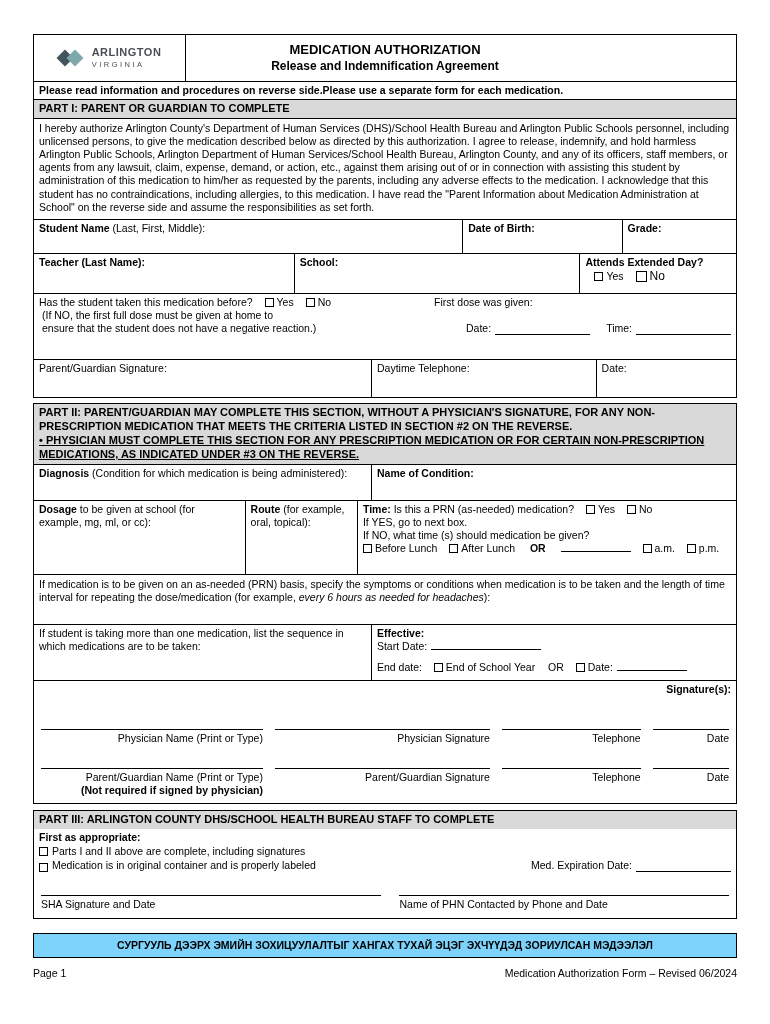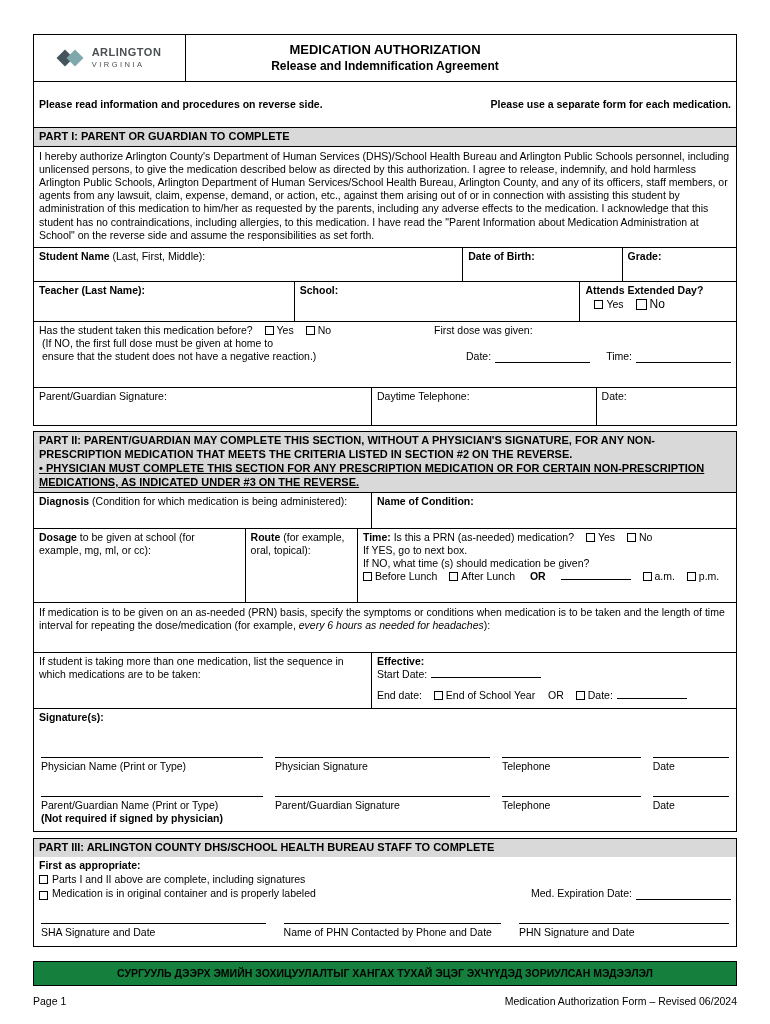--- a/index.html
+++ b/index.html
@@ -26,21 +26,21 @@
               display:flex; align-items:center; justify-content:center; gap:8px; }
   .logo-mark { position:relative; width:26px; height:24px; flex:0 0 26px; }
   .logo-mark .d1 { position:absolute; left:1px; top:6px; width:12px; height:12px; background:#44535c; transform:rotate(45deg); }
   .logo-mark .d2 { position:absolute; left:11px; top:6px; width:12px; height:12px; background:#7fa8ad; transform:rotate(45deg); }
   .logo-name { font-weight:bold; font-size:11px; letter-spacing:.5px; color:#4a4f52; }
   .logo-sub { font-size:7.5px; letter-spacing:2.5px; color:#4a4f52; }
   .titles { height:100%; display:flex; flex-direction:column; align-items:center; justify-content:center; }
   .form-title { font-weight:bold; font-size:13px; }
   .form-subtitle { font-weight:bold; font-size:12px; }
 
-  .instr { justify-content:space-between; font-weight:bold; padding:16px 5px;gap:36px; }
+  .instr { justify-content:flex-start; font-weight:bold; padding:2px 5px; }
 
   .para { padding:3px 5px 5px 5px; }
 
   .cb { display:inline-block; width:9px; height:9px; border:1px solid #000; background:#fff;
         vertical-align:-1px; margin:0 3px 0 9px; }
   .cb.lg { width:11px; height:11px; vertical-align:-2px; }
   .lbl-lg { font-size:12px; }
   .blank { display:inline-block; border-bottom:1px solid #000; height:10px; margin-left:4px; }
 
   .mh34{min-height:34px} .mh40{min-height:40px} .mh38{min-height:38px}
@@ -52,33 +52,33 @@
   .grow{flex:1 1 auto}
 
   .medbefore { padding:2px 5px; }
   .firstdose { margin-left:100px; }
   .line3 { display:flex; align-items:flex-end; }
   .spacer { flex:1; }
   .note { padding-left:3px; }
 
   .p2hdr div + div { margin-top:1px;text-decoration:underline; }
 
-  .sigcell { padding:2px 5px 6px 5px; }
+  .sigcell { padding:2px 5px 6px 5px;text-align:right; }
   .sigrow { display:flex; gap:12px; padding:0 2px; }
   .sigrow .line { border-bottom:1px solid #000; height:10px; }
   .sigrow .lab { padding-top:2px; font-size:10.5px; }
   .f32{flex:32} .f31{flex:31} .f30{flex:30} .f29{flex:29} .f20{flex:20} .f11{flex:11}
   .mt24{margin-top:24px} .mt14{margin-top:14px}
 
   .p3body { padding:2px 5px 6px 5px; }
   .checkline { margin-top:1px; }
   .checkline .cb { margin-left:0; margin-right:4px; }
   .flexline { display:flex; align-items:flex-end; }
 
-  .mnbar { margin-top:14px; background:#15803d; border:1px solid #000; text-align:center;
+  .mnbar { margin-top:14px; background:#7dd3fc; border:1px solid #000; text-align:center;
            font-weight:bold; padding:5px 4px; }
   .footer { display:flex; justify-content:space-between; margin-top:9px; }
   .gap5 { height:5px; } .gap6 { height:6px; }
 </style>
 </head>
 <body>
 
 <div class="page">
 
   <div class="block">
@@ -306,24 +306,20 @@
 
       <div class="sigrow mt14" style="gap:18px">
         <div class="f31">
           <div class="line"></div>
           <div class="lab">SHA Signature and Date</div>
         </div>
         <div class="f30">
           <div class="line"></div>
           <div class="lab">Name of PHN Contacted by Phone and Date</div>
         </div>
-        <div class="f29">
-          <div class="line"></div>
-          <div class="lab">PHN  Signature and Date</div>
-        </div>
       </div>
     </div>
   </div>
 
   <div class="mnbar">СУРГУУЛЬ ДЭЭРХ ЭМИЙН ЗОХИЦУУЛАЛТЫГ ХАНГАХ ТУХАЙ ЭЦЭГ ЭХЧҮҮДЭД ЗОРИУЛСАН МЭДЭЭЛЭЛ</div>
 
   <div class="footer">
     <span>Page 1</span>
     <span>Medication Authorization Form – Revised 06/2024</span>
   </div>

